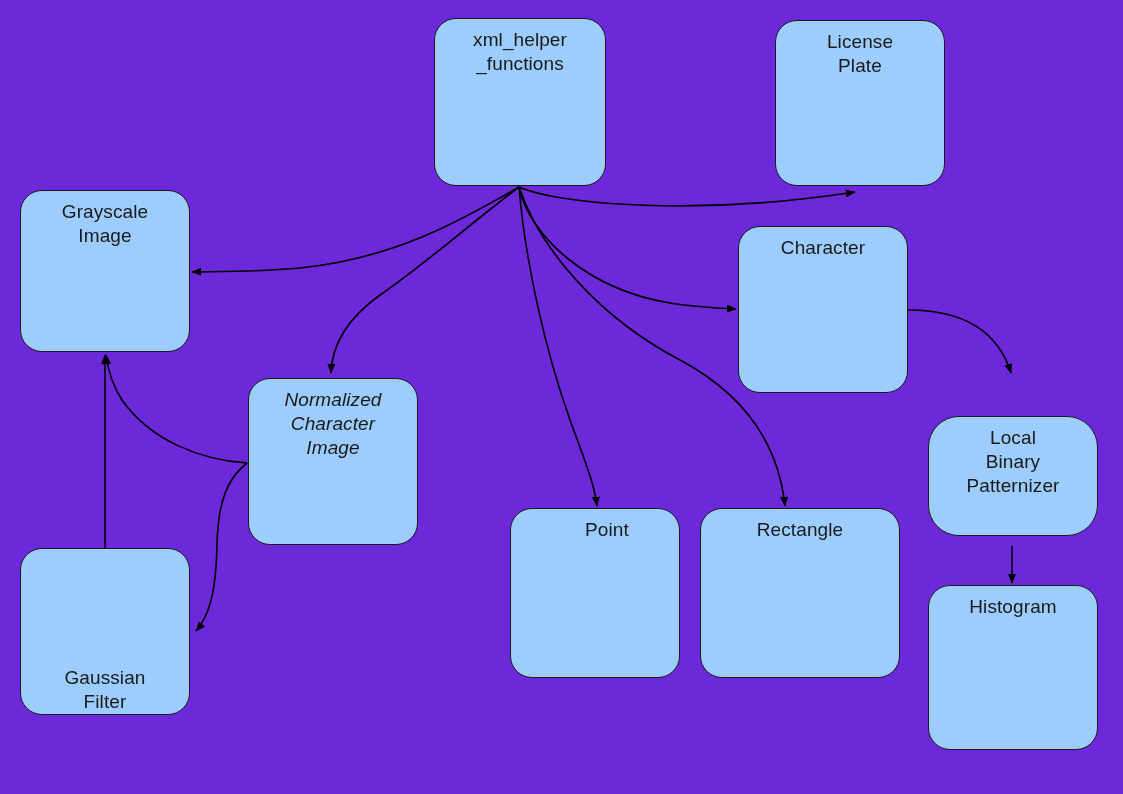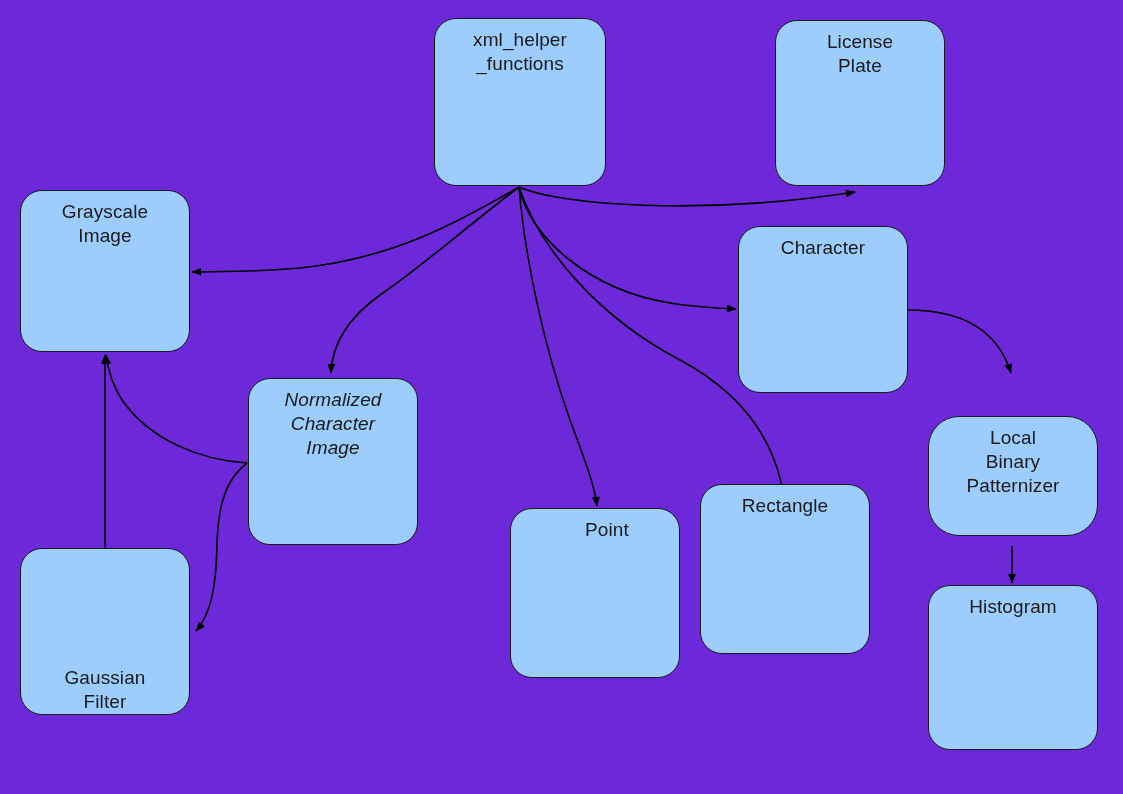--- a/index.html
+++ b/index.html
@@ -102,21 +102,21 @@
 Patternizer</span>
       </div>
       <div class="node" style="left: 248px; top: 378px; width: 170px; height: 167px; background: rgb(157, 205, 253); border-color: rgb(26, 26, 26); border-width: 1.5px; border-radius: 22px;">
         <span class="node-label" style="color: rgb(26, 26, 26); font-size: 19px; font-style: italic;">Normalized
 Character
 Image</span>
       </div>
       <div class="node" style="left: 510px; top: 508px; width: 170px; height: 170px; background: rgb(157, 205, 253); border-color: rgb(26, 26, 26); border-width: 1.5px; border-radius: 22px;">
         <span class="node-label" style="color: rgb(26, 26, 26); font-size: 19px; margin-left: 24px;">Point</span>
       </div>
-      <div class="node" style="left: 700px; top: 484px; width: 170px; height: 170px; background: rgb(157, 205, 253); border-color: rgb(26, 26, 26); border-width: 1.5px; border-radius: 22px;">
+      <div class="node" style="left: 700px; top: 508px; width: 200px; height: 170px; background: rgb(157, 205, 253); border-color: rgb(26, 26, 26); border-width: 1.5px; border-radius: 22px;">
         <span class="node-label" style="color: rgb(26, 26, 26); font-size: 19px;">Rectangle</span>
       </div>
       <div class="node" style="left: 20px; top: 548px; width: 170px; height: 167px; background: rgb(157, 205, 253); border-color: rgb(26, 26, 26); border-width: 1.5px; border-radius: 22px; align-items: flex-end;">
         <span class="node-label" style="color: rgb(26, 26, 26); font-size: 19px;">Gaussian
 Filter</span>
       </div>
       <div class="node" style="left: 928px; top: 585px; width: 170px; height: 165px; background: rgb(157, 205, 253); border-color: rgb(26, 26, 26); border-width: 1.5px; border-radius: 22px;">
         <span class="node-label" style="color: rgb(26, 26, 26); font-size: 19px;">Histogram</span>
       </div>
     </div>

